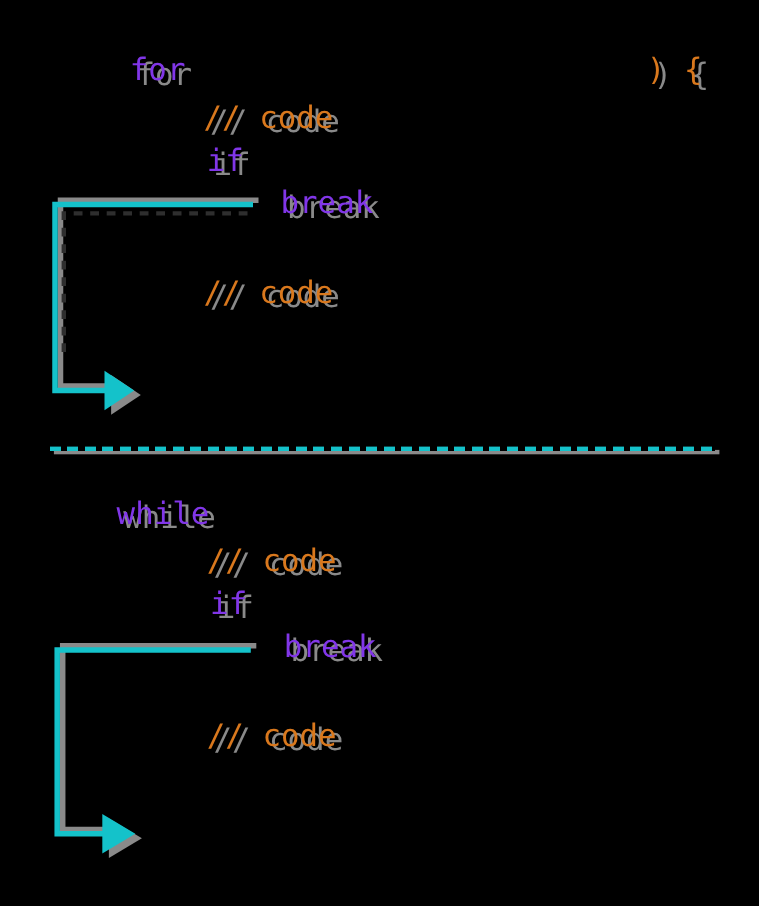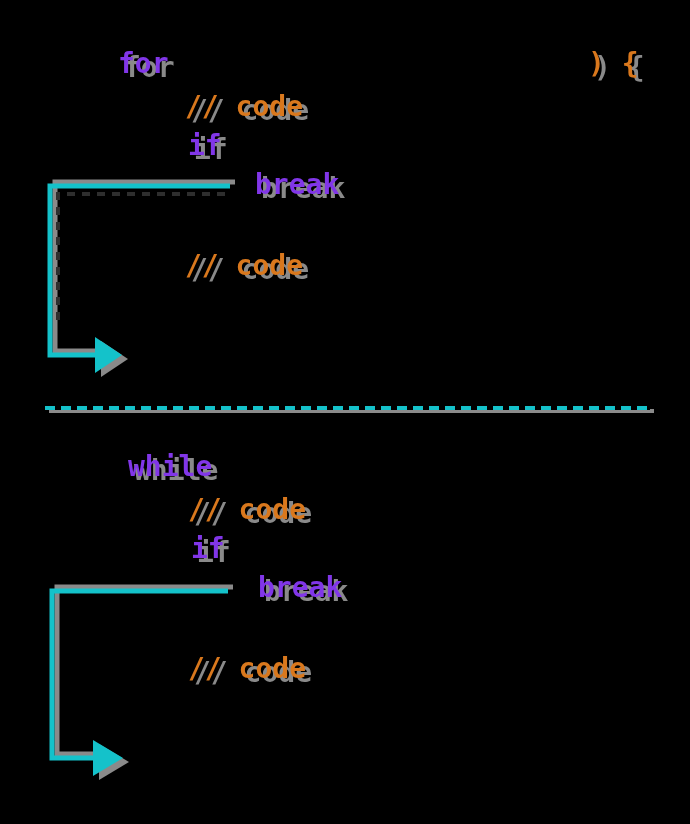--- a/index.html
+++ b/index.html
@@ -5,21 +5,21 @@
   html,body{margin:0;padding:0;}
   body{
     width:690px;height:824px;
     background:var(--bg,#000);
     position:relative;overflow:hidden;
     font-family:"DejaVu Sans Mono","Liberation Mono",monospace;
   }
   .canvas{position:absolute;inset:0;}
   .token{
     position:absolute;
-    font-size:28px;font-weight:bold;line-height:1.1;
+    font-size:28px;font-weight:normal;line-height:1.1;
     white-space:pre;
     text-shadow:6px 4px 0 var(--shadow,#8a8a8a);
     letter-spacing:0;
   }
   .kw{color:var(--keyword,#8136E8);}
   .comment{color:var(--comment,#D9781D);}
   .punct{color:var(--comment,#D9781D);}
   .arrow-svg{position:absolute;overflow:visible;}
   .arrow-shadow{fill:none;stroke:var(--shadow,#8a8a8a);stroke-width:5;}
   .arrow-line{fill:none;stroke:var(--accent,#14C2CA);stroke-width:5;}
@@ -50,21 +50,21 @@
       <polyline class="arrow-sketch" points="185,19 18,19 18,150"></polyline>
       <polyline class="arrow-line" points="190,11 10,11 10,180 58,180"></polyline>
       <polygon class="head-shadow" points="55,162 55,198 82,180" transform="translate(6,4)"></polygon>
       <polygon class="head" points="55,162 55,198 82,180"></polygon>
     </svg>
   </div>
 
   <div class="divider"></div>
 
   <div>
-    <span class="token kw" style="left:128px;top:452px;">while</span>
+    <span class="token kw" style="left:106px;top:452px;">while</span>
     <span class="token punct" style="left:588px;top:452px;"></span>
     <span class="token comment" style="left:188px;top:495px;">// code</span>
     <span class="token kw" style="left:191px;top:534px;">if</span>
     <span class="token kw" style="left:258px;top:573px;">break</span>
     <span class="token comment" style="left:188px;top:654px;">// code</span>
 
     <svg class="arrow-svg" style="left:42px;top:580px;" width="210" height="200" viewBox="0 0 210 200">
       <polyline class="arrow-shadow" points="186,11 10,11 10,178 56,178" transform="translate(5,-4)"></polyline>
       <polyline class="arrow-line" points="186,11 10,11 10,178 56,178"></polyline>
       <polygon class="head-shadow" points="51,160 51,196 81,178" transform="translate(6,4)"></polygon>

